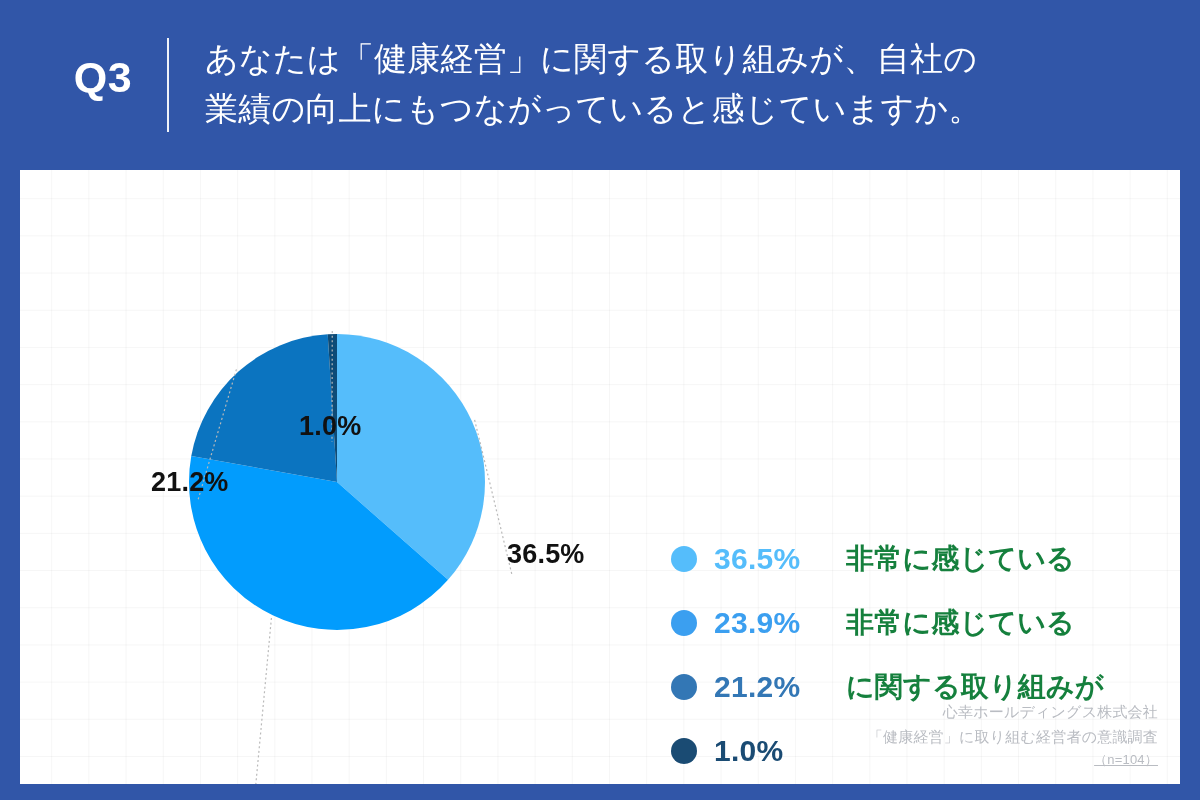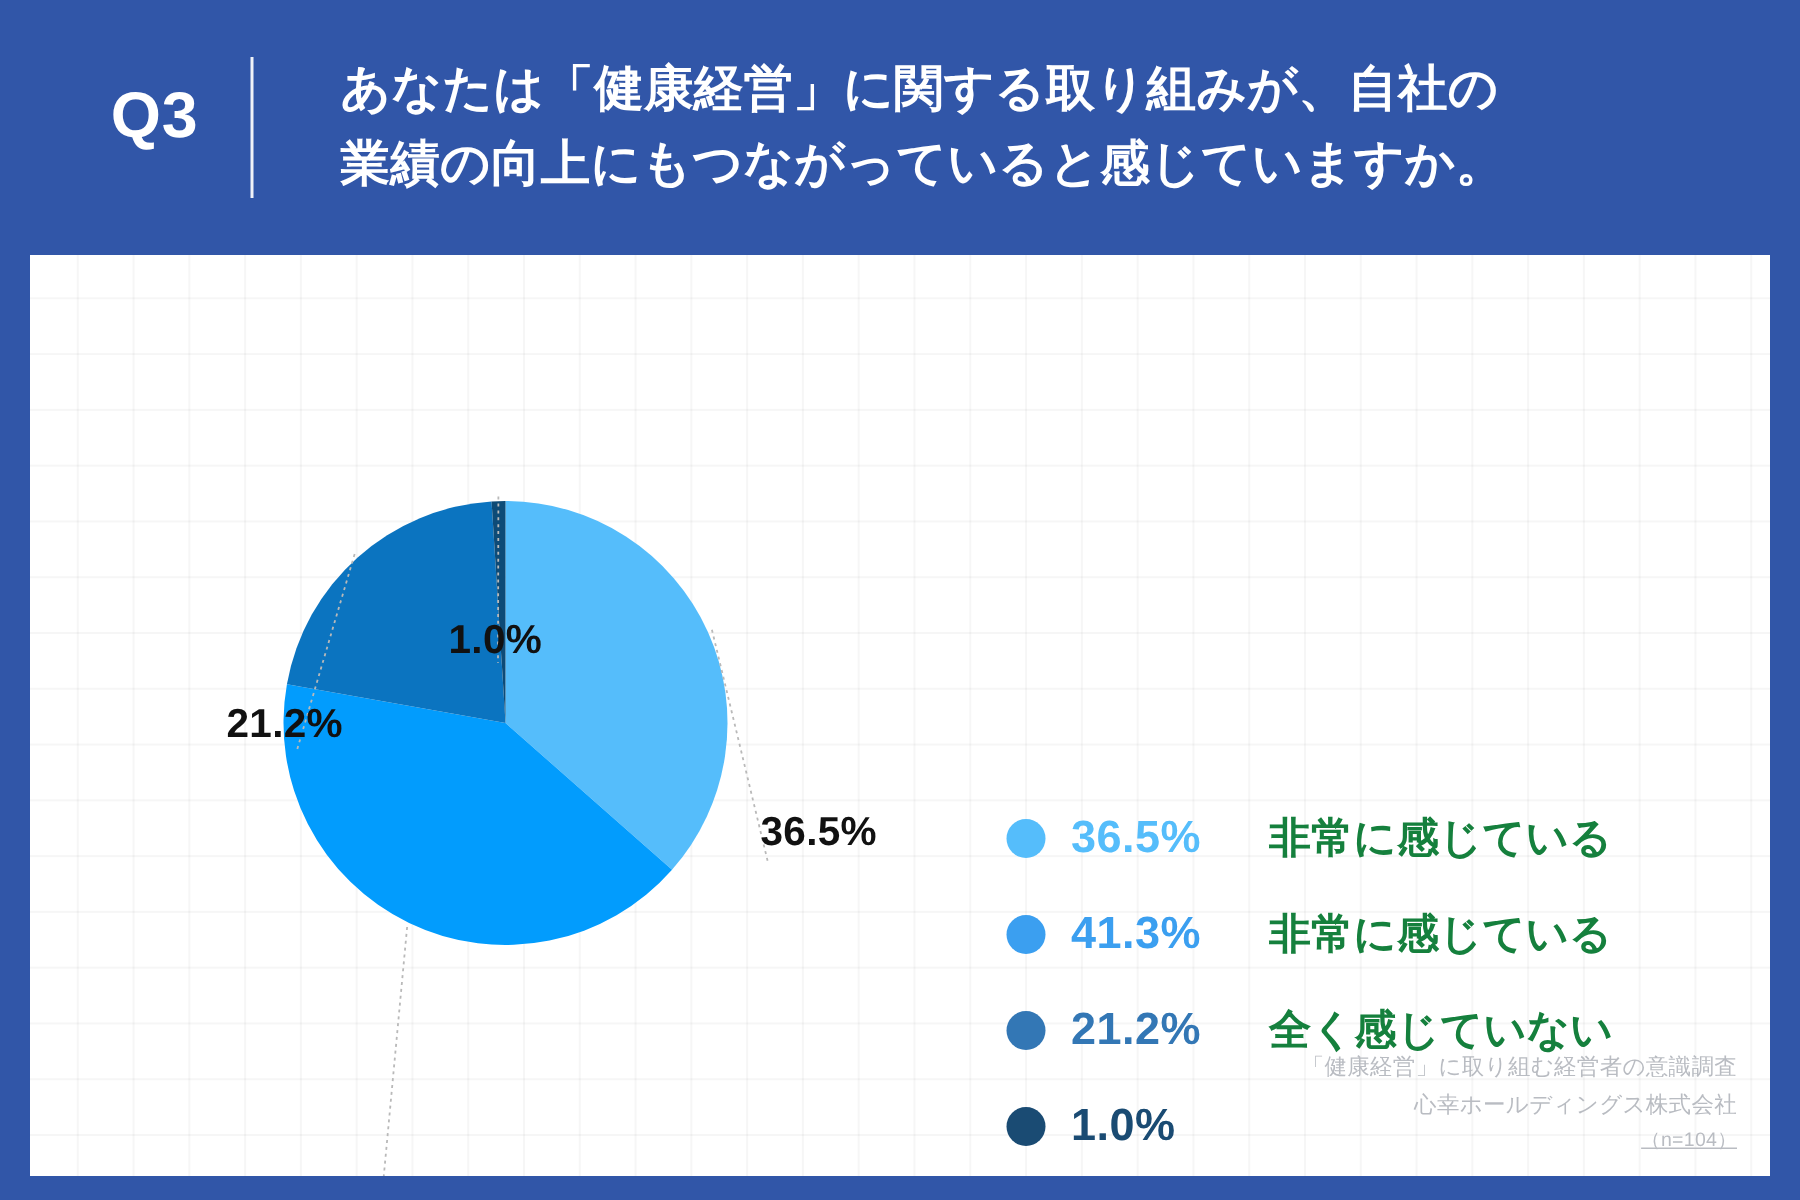--- a/index.html
+++ b/index.html
@@ -51,24 +51,23 @@
     background: #ffffff;
     opacity: 0.92;
   }
   .q-title {
     position: absolute;
     left: 205px;
     top: 34px;
     width: 960px;
     color: #ffffff;
     font-size: 33px;
-    font-weight: 700;
+    font-weight: 400;
     line-height: 1.52;
     letter-spacing: 0.2px;
-    margin-left: 22px;
   }
   .q-title .line {
     display: block;
     white-space: nowrap;
   }
 
   
   .card {
     position: absolute;
     left: 20px;
@@ -201,33 +200,33 @@
     </div>
 
     <div class="legend" id="legend">
         <div class="legend-row">
           <span class="legend-dot" style="background: rgb(85, 189, 251);"></span>
           <span class="legend-pct" style="color: rgb(85, 189, 251);">36.5%</span>
           <span class="legend-name">非常に感じている</span>
         </div>
         <div class="legend-row">
           <span class="legend-dot" style="background: rgb(59, 159, 240);"></span>
-          <span class="legend-pct" style="color: rgb(59, 159, 240);">41.3%</span>
+          <span class="legend-pct" style="color: rgb(59, 159, 240);">23.9%</span>
           <span class="legend-name">非常に感じている</span>
         </div>
         <div class="legend-row">
           <span class="legend-dot" style="background: rgb(51, 119, 181);"></span>
           <span class="legend-pct" style="color: rgb(51, 119, 181);">21.2%</span>
-          <span class="legend-name">全く感じていない</span>
+          <span class="legend-name">に関する取り組みが</span>
         </div>
         <div class="legend-row">
           <span class="legend-dot" style="background: rgb(26, 75, 115);"></span>
           <span class="legend-pct" style="color: rgb(26, 75, 115);">1.0%</span>
         </div>
       </div>
 
     <div class="footer">
+      <div>心幸ホールディングス株式会社</div>
       <div>「健康経営」に取り組む経営者の意識調査</div>
-      <div>心幸ホールディングス株式会社</div>
       <div class="small">（n=104）</div>
     </div>
   </div>
 </div>
 
 </body></html>

